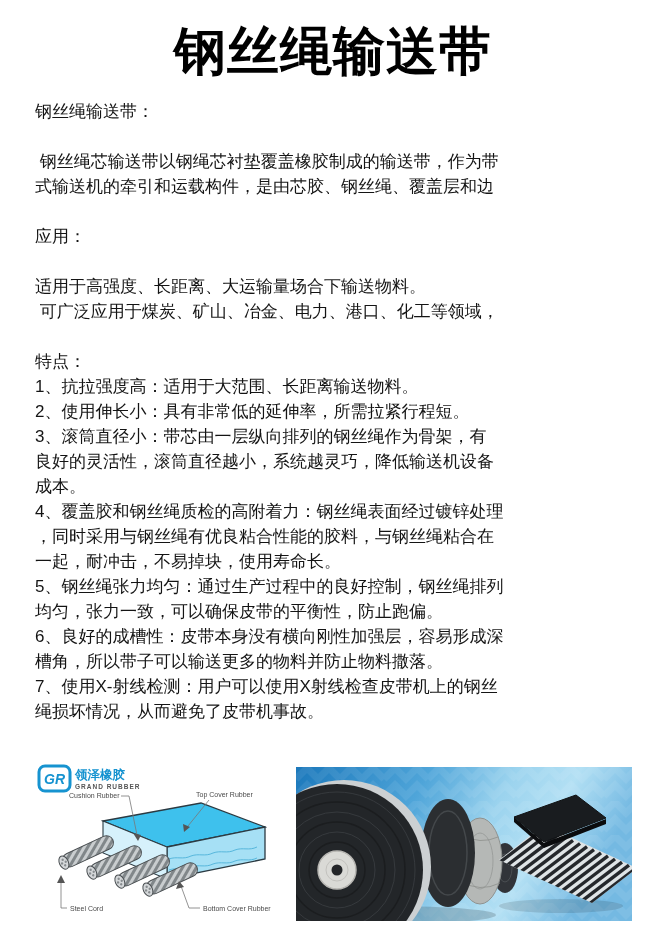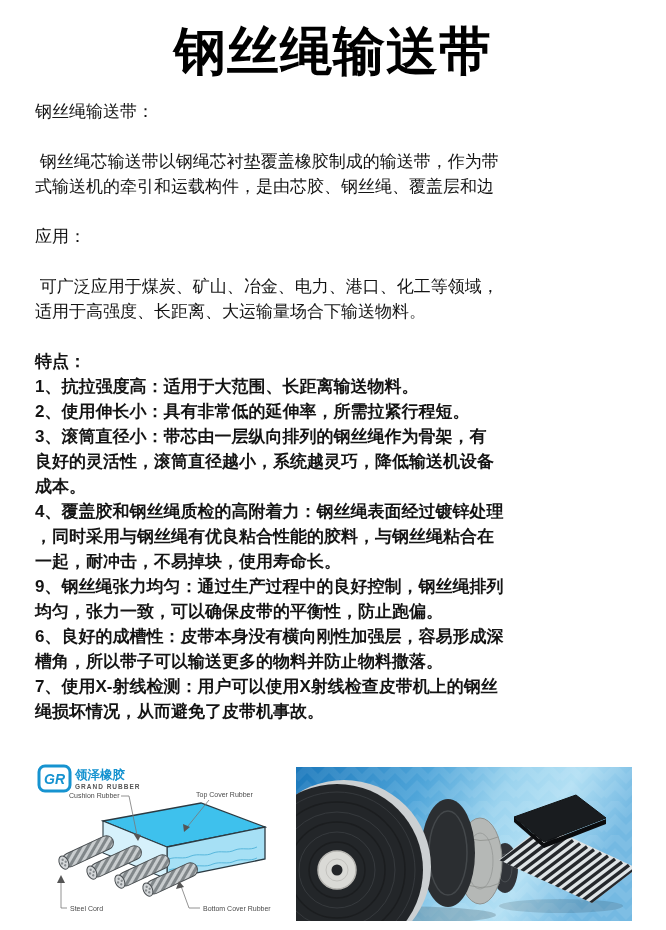--- a/index.html
+++ b/index.html
@@ -10,21 +10,21 @@
   .page-title{
     position:absolute;top:18px;left:0;width:666px;height:66px;line-height:66px;
     text-align:center;font-size:52px;font-weight:bold;color:#000;letter-spacing:1px;
     white-space:nowrap;
   }
   .body-text{
     position:absolute;top:99px;left:35px;width:608px;
     font-size:17px;line-height:25px;color:#141414;
   }
   .block{margin:0 0 25px 0;}
-  .block:last-child{margin-bottom:0;font-weight:bold;}
+  .block:last-child{margin-bottom:0;}
   .line{height:25px;white-space:pre;overflow:visible;}
   .images-row{position:absolute;top:763px;left:0;width:666px;height:160px;}
   .diagram-wrap{position:absolute;left:33px;top:0;}
   .photo-wrap{position:absolute;left:296px;top:4px;}
   svg text{font-family:"Liberation Sans",sans-serif;}
 </style>
 </head>
 <body>
 
 <div class="page">
@@ -36,34 +36,34 @@
       <div class="line">钢丝绳输送带：</div>
     </div>
     <div class="block">
       <div class="line"> 钢丝绳芯输送带以钢绳芯衬垫覆盖橡胶制成的输送带，作为带</div>
       <div class="line">式输送机的牵引和运载构件，是由芯胶、钢丝绳、覆盖层和边</div>
     </div>
     <div class="block">
       <div class="line">应用：</div>
     </div>
     <div class="block">
+      <div class="line">适用于高强度、长距离、大运输量场合下输送物料。</div>
       <div class="line"> 可广泛应用于煤炭、矿山、冶金、电力、港口、化工等领域，</div>
-      <div class="line">适用于高强度、长距离、大运输量场合下输送物料。</div>
     </div>
     <div class="block">
       <div class="line">特点：</div>
       <div class="line">1、抗拉强度高：适用于大范围、长距离输送物料。</div>
       <div class="line">2、使用伸长小：具有非常低的延伸率，所需拉紧行程短。</div>
       <div class="line">3、滚筒直径小：带芯由一层纵向排列的钢丝绳作为骨架，有</div>
       <div class="line">良好的灵活性，滚筒直径越小，系统越灵巧，降低输送机设备</div>
       <div class="line">成本。</div>
       <div class="line">4、覆盖胶和钢丝绳质检的高附着力：钢丝绳表面经过镀锌处理</div>
       <div class="line">，同时采用与钢丝绳有优良粘合性能的胶料，与钢丝绳粘合在</div>
       <div class="line">一起，耐冲击，不易掉块，使用寿命长。</div>
-      <div class="line">9、钢丝绳张力均匀：通过生产过程中的良好控制，钢丝绳排列</div>
+      <div class="line">5、钢丝绳张力均匀：通过生产过程中的良好控制，钢丝绳排列</div>
       <div class="line">均匀，张力一致，可以确保皮带的平衡性，防止跑偏。</div>
       <div class="line">6、良好的成槽性：皮带本身没有横向刚性加强层，容易形成深</div>
       <div class="line">槽角，所以带子可以输送更多的物料并防止物料撒落。</div>
       <div class="line">7、使用X-射线检测：用户可以使用X射线检查皮带机上的钢丝</div>
       <div class="line">绳损坏情况，从而避免了皮带机事故。</div>
     </div>
   </div>
 
   <div class="images-row">
 

